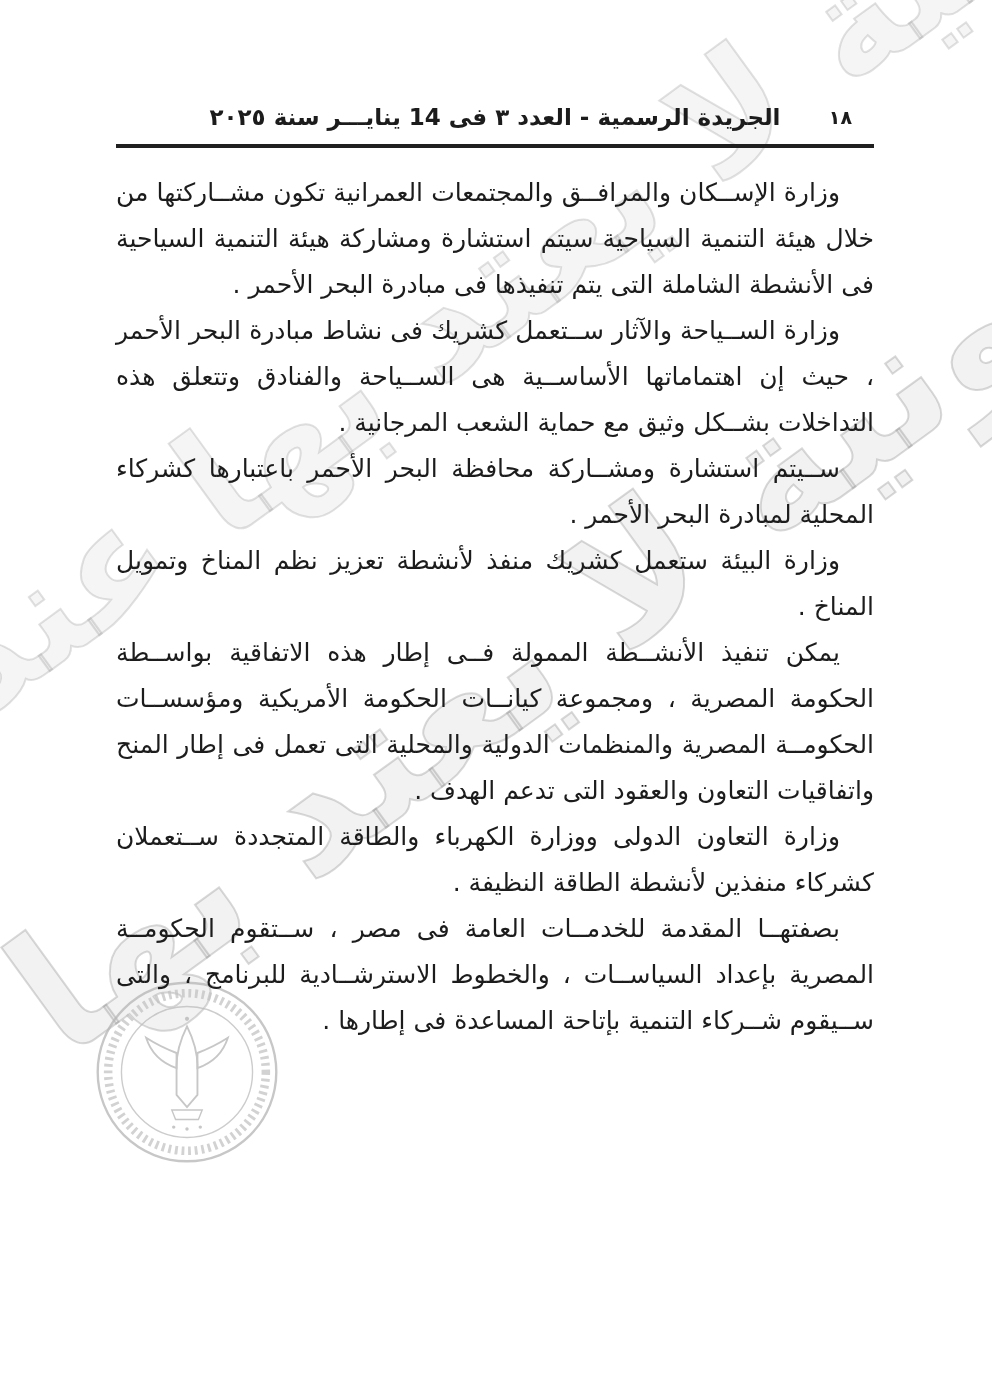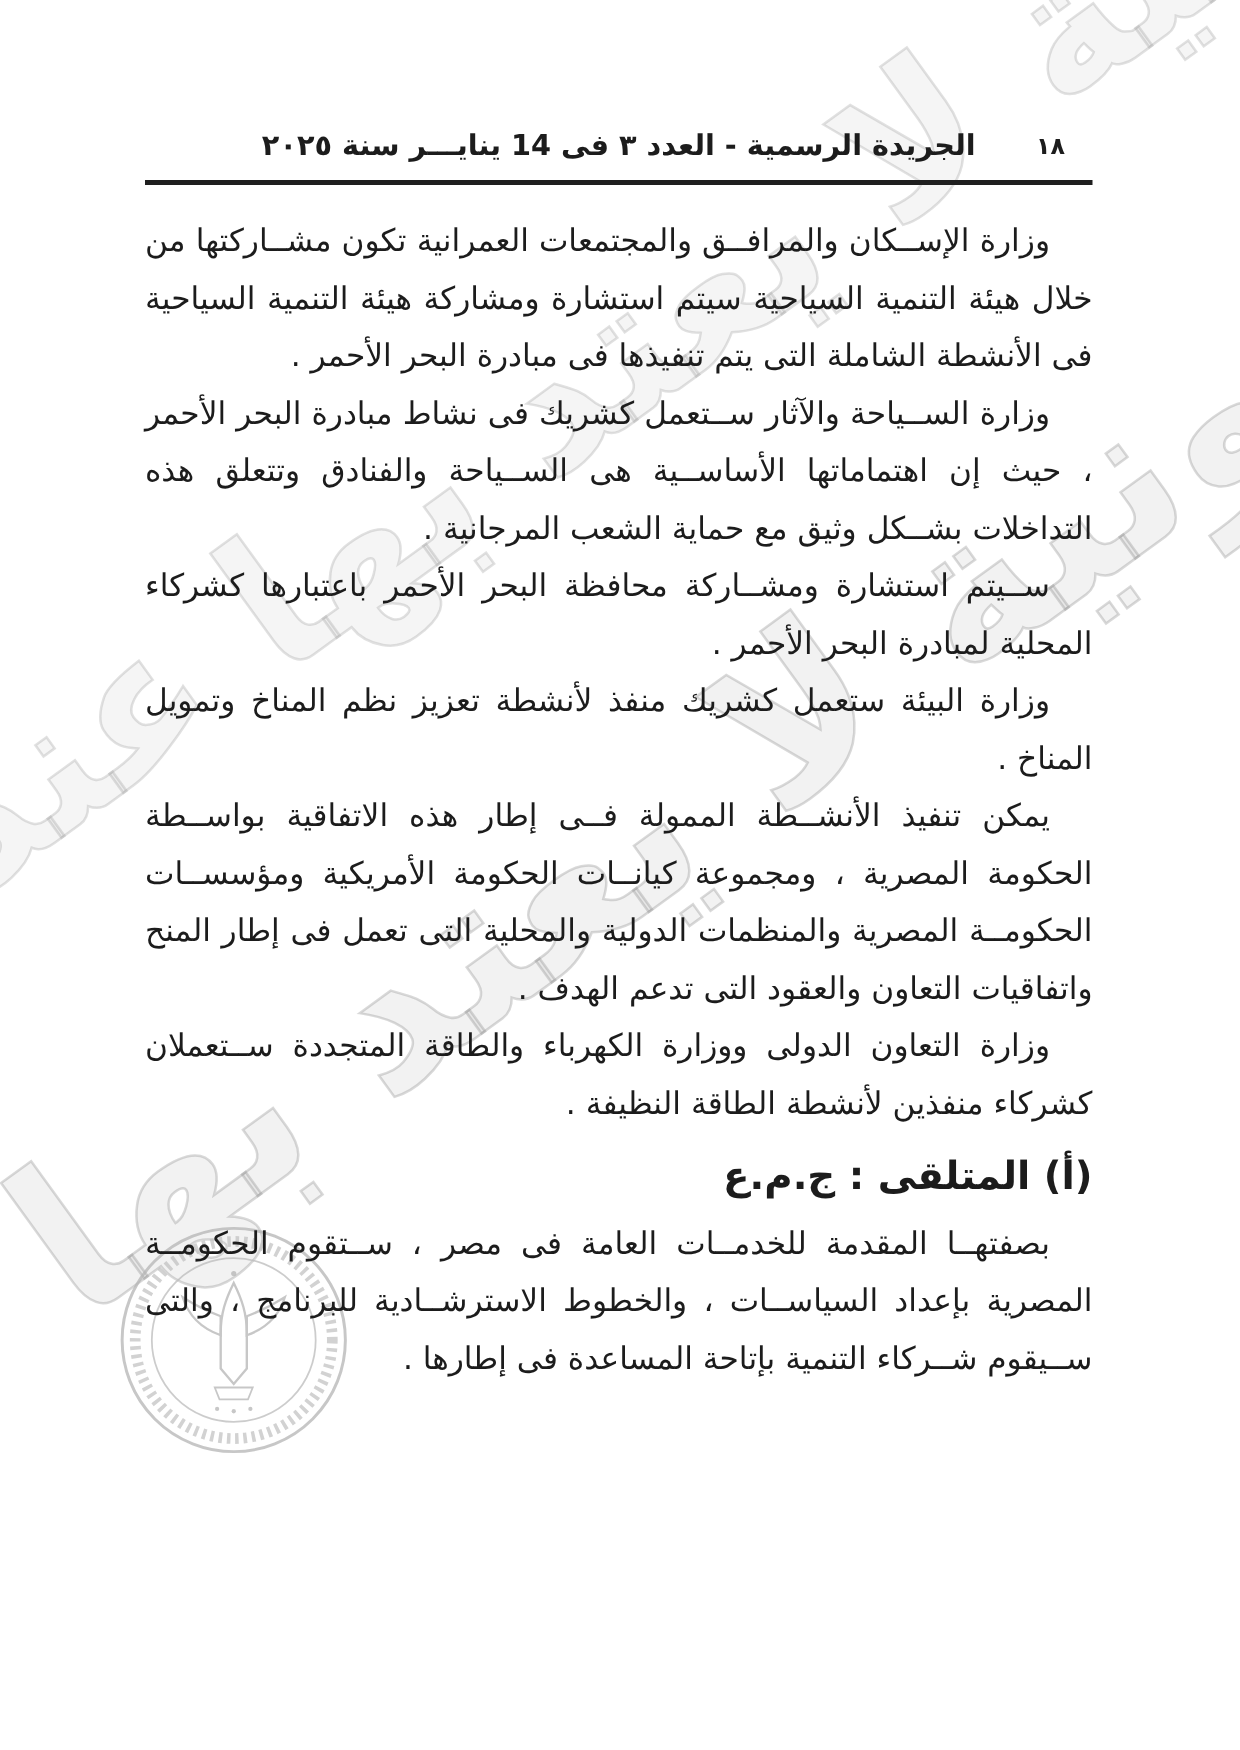--- a/index.html
+++ b/index.html
@@ -139,18 +139,17 @@
     <div class="header-rule"></div>
   </header>
 
   <main class="content">
     <p class="body-par">وزارة الإســكان والمرافــق والمجتمعات العمرانية تكون مشــاركتها من خلال هيئة التنمية السياحية سيتم استشارة ومشاركة هيئة التنمية السياحية فى الأنشطة الشاملة التى يتم تنفيذها فى مبادرة البحر الأحمر .</p>
     <p class="body-par">وزارة الســياحة والآثار ســتعمل كشريك فى نشاط مبادرة البحر الأحمر ، حيث إن اهتماماتها الأساســية هى الســياحة والفنادق وتتعلق هذه التداخلات بشــكل وثيق مع حماية الشعب المرجانية .</p>
     <p class="body-par">ســيتم استشارة ومشــاركة محافظة البحر الأحمر باعتبارها كشركاء المحلية لمبادرة البحر الأحمر .</p>
     <p class="body-par">وزارة البيئة ستعمل كشريك منفذ لأنشطة تعزيز نظم المناخ وتمويل المناخ .</p>
     <p class="body-par">يمكن تنفيذ الأنشــطة الممولة فــى إطار هذه الاتفاقية بواســطة الحكومة المصرية ، ومجموعة كيانــات الحكومة الأمريكية ومؤسســات الحكومــة المصرية والمنظمات الدولية والمحلية التى تعمل فى إطار المنح واتفاقيات التعاون والعقود التى تدعم الهدف .</p>
     <p class="body-par">وزارة التعاون الدولى ووزارة الكهرباء والطاقة المتجددة ســتعملان كشركاء منفذين لأنشطة الطاقة النظيفة .</p>
-    <h2 class="section-heading">(أ) المتلقى : ج.م.ع</h2>
     <p class="body-par">بصفتهــا المقدمة للخدمــات العامة فى مصر ، ســتقوم الحكومــة المصرية بإعداد السياســات ، والخطوط الاسترشــادية للبرنامج ، والتى ســيقوم شــركاء التنمية بإتاحة المساعدة فى إطارها .</p>
 
   </main>
 
 </div>
 
 </body></html>

